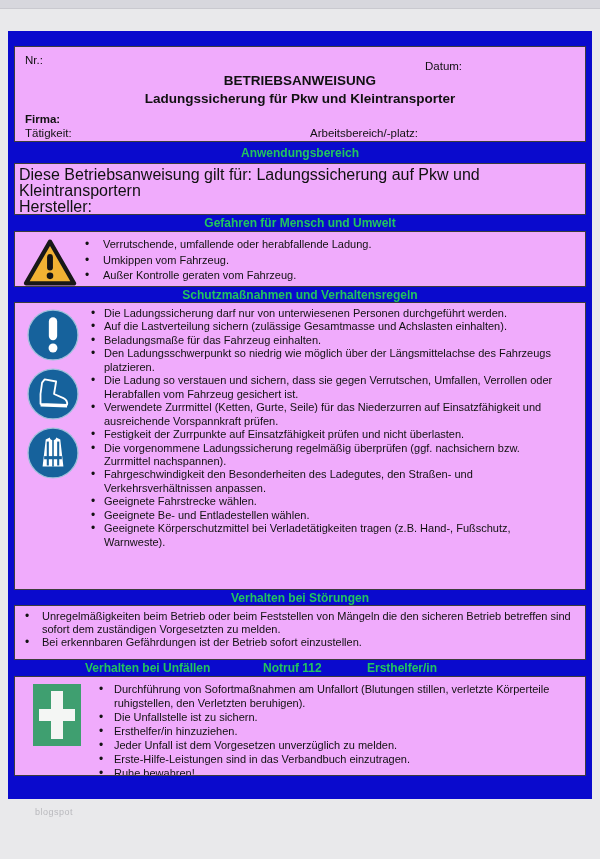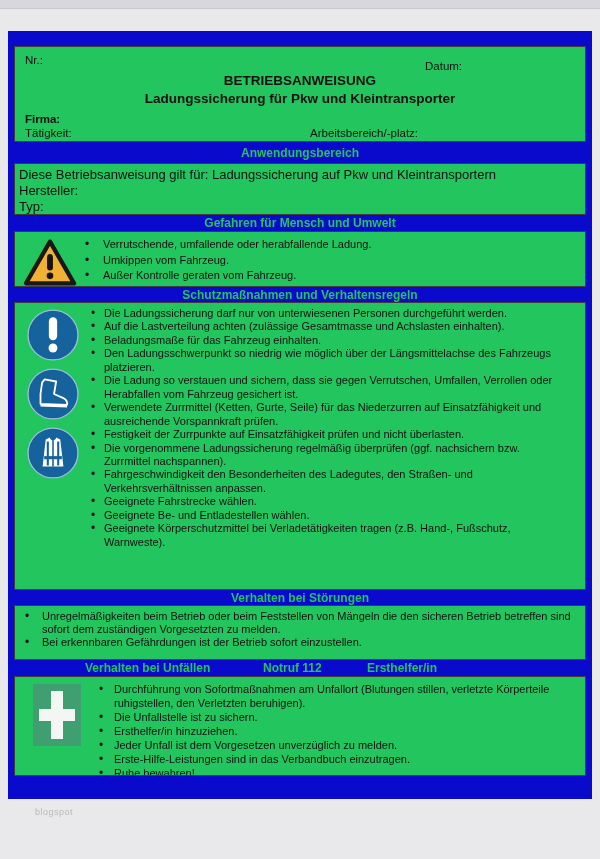--- a/index.html
+++ b/index.html
@@ -15,21 +15,21 @@
     position:absolute; left:0; top:0; width:600px; height:9px;
     background:#d7d7dd; border-bottom:1px solid #c9c9cf;
   }
   .doc-frame {
     position:absolute; left:8px; top:31px; width:584px; height:768px;
     background:#0a0acd;
     padding:15px 6px 0 6px;
     display:flex; flex-direction:column;
   }
   .box {
-    background:#22c55e;
+    background:#f0abfc;
     border:1px solid #3c3c3c;
     position:relative;
     width:572px;
     overflow:hidden;
   }
   .band {
     color:#22c55e; font-weight:bold; font-size:12px;
     display:flex; align-items:center; justify-content:center;
     position:relative; width:572px;
   }
@@ -48,21 +48,21 @@
   .band-1 { height:21px; }
   .band-2 { height:16px; }
   .band-3 { height:15px; }
   .band-4 { height:15px; }
   .band-5 { height:16px; }
   .band-5 span { position:absolute; top:0; line-height:16px; }
   .b5-title { left:71px; }
   .b5-notruf { left:249px; }
   .b5-ersthelfer { left:353px; }
   
-  .anw { height:52px; padding:3px 8px 12px 4px; font-size:13px; line-height:16px; }
+  .anw { height:52px; padding:3px 8px 12px 4px; font-size:16px; line-height:16px; }
   
   .sec { display:flex; }
   .icon-col { flex:none; display:flex; flex-direction:column; align-items:center; }
   ul.blist { list-style:none; font-size:11px; }
   ul.blist li { position:relative; }
   ul.blist li::before {
     content:"\2022";
     position:absolute; left:0; top:0;
     font-size:12px;
   }
@@ -161,21 +161,21 @@
         <circle cx="50" cy="50" r="48" fill="#16629c" stroke="#9dc0da" stroke-width="2.5"></circle>
         <path d="M36 24 L44 20 C44 27 56 27 56 20 L64 24 L70 76 L30 76 Z" fill="#fff"></path>
         <rect x="48.5" y="24" width="3" height="52" fill="#16629c"></rect>
         <rect x="33" y="56" width="34" height="6" fill="#16629c"></rect>
         <rect x="38" y="28" width="4" height="46" fill="#16629c"></rect>
         <rect x="58" y="28" width="4" height="46" fill="#16629c"></rect>
       </svg>
     </div>
     <ul class="blist">
       <li>Die Ladungssicherung darf nur von unterwiesenen Personen durchgeführt werden.</li>
-      <li>Auf die Lastverteilung achten (zulässige Gesamtmasse und Achslasten einhalten).</li>
+      <li>Auf die Lastverteilung sichern (zulässige Gesamtmasse und Achslasten einhalten).</li>
       <li>Beladungsmaße für das Fahrzeug einhalten.</li>
       <li>Den Ladungsschwerpunkt so niedrig wie möglich über der Längsmittelachse des Fahrzeugs platzieren.</li>
       <li>Die Ladung so verstauen und sichern, dass sie gegen Verrutschen, Umfallen, Verrollen oder Herabfallen vom Fahrzeug gesichert ist.</li>
       <li>Verwendete Zurrmittel (Ketten, Gurte, Seile) für das Niederzurren auf Einsatzfähigkeit und ausreichende Vorspannkraft prüfen.</li>
       <li>Festigkeit der Zurrpunkte auf Einsatzfähigkeit prüfen und nicht überlasten.</li>
       <li>Die vorgenommene Ladungssicherung regelmäßig überprüfen (ggf. nachsichern bzw. Zurrmittel nachspannen).</li>
       <li>Fahrgeschwindigkeit den Besonderheiten des Ladegutes, den Straßen- und Verkehrsverhältnissen anpassen.</li>
       <li>Geeignete Fahrstrecke wählen.</li>
       <li>Geeignete Be- und Entladestellen wählen.</li>
       <li>Geeignete Körperschutzmittel bei Verladetätigkeiten tragen (z.B. Hand-, Fußschutz, Warnweste).</li>

